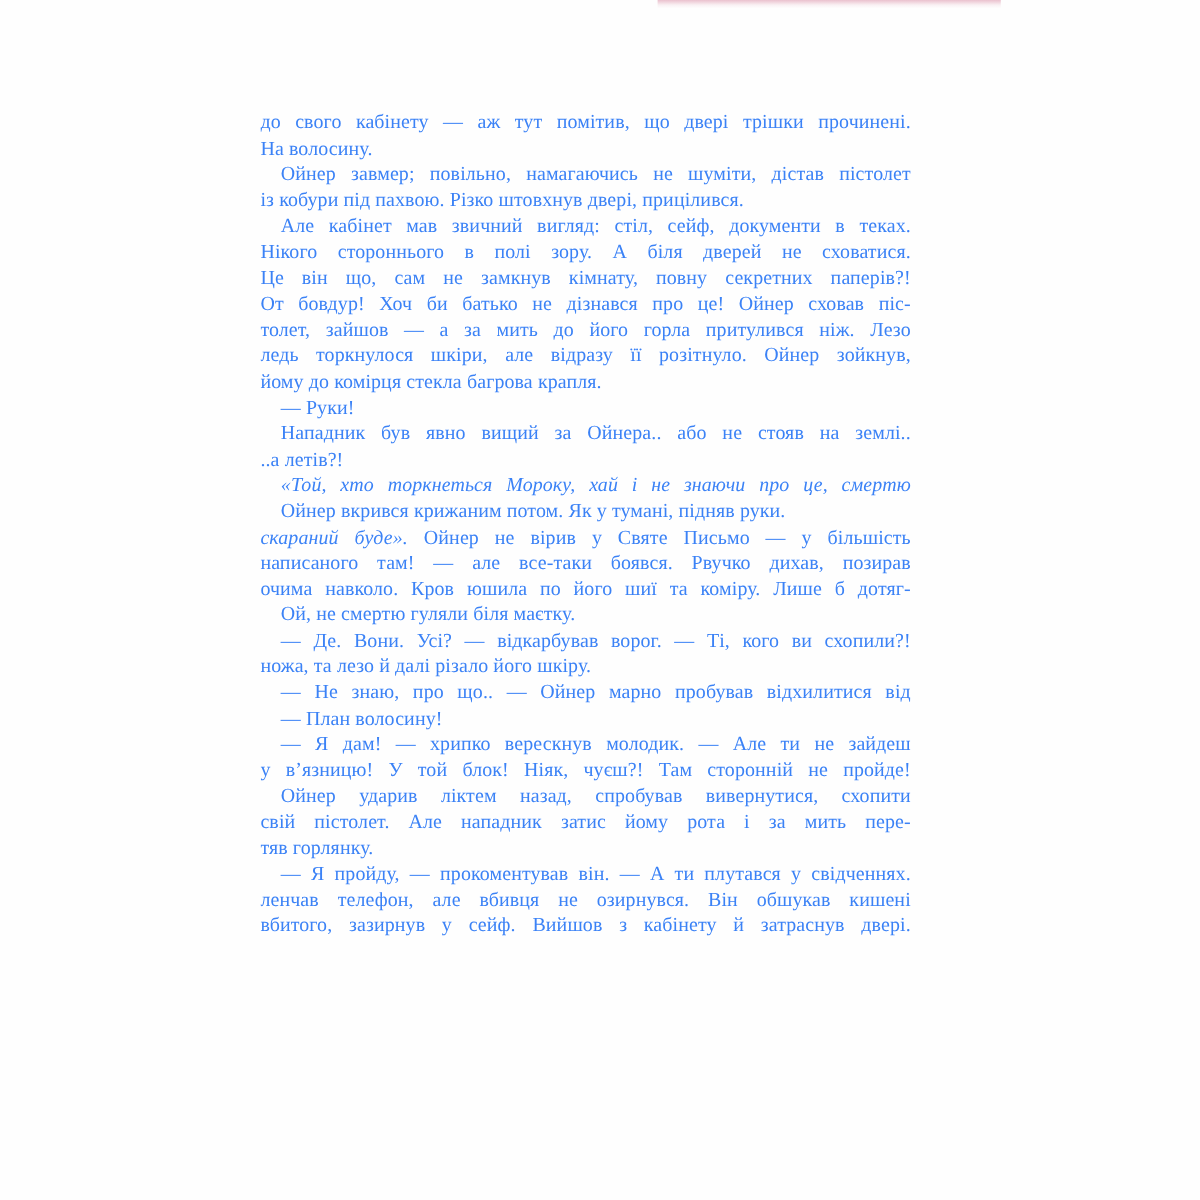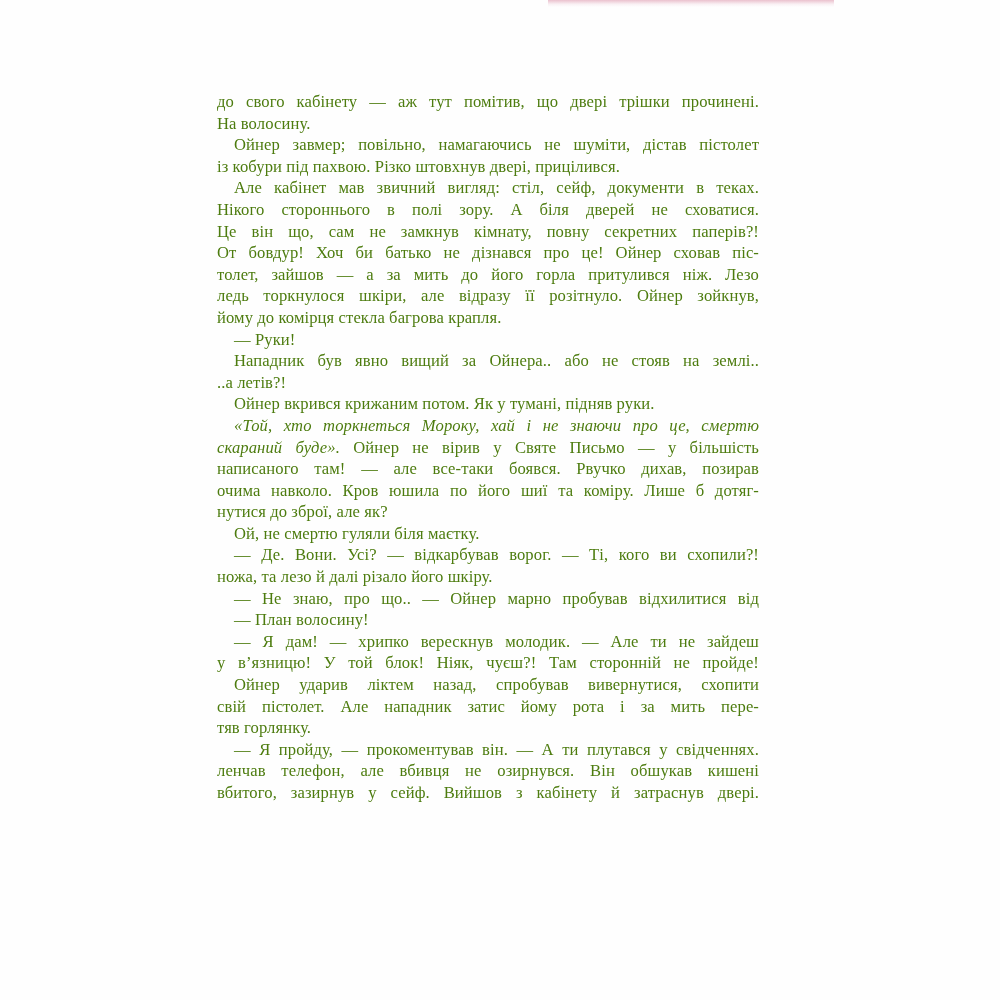--- a/index.html
+++ b/index.html
@@ -16,21 +16,21 @@
   }
   
   .top-bar {
     position: absolute;
     left: 548px; top: 0; width: 286px; height: 7px;
     background: linear-gradient(to bottom, rgba(231,182,197,0.85), rgba(244,226,232,0.45) 60%, rgba(255,255,255,0));
   }
   .text-block {
     position: absolute;
     left: 217px; top: 91px; width: 542px;
-    color: #4d7c0f;
+    color: #3b82f6;
     font-size: 16.6px;
     letter-spacing: 0.1px;
   }
   .ln {
     display: block;
     width: 100%;
     box-sizing: border-box;
     height: 21.6px;
     line-height: 21.6px;
     overflow: hidden;
@@ -54,26 +54,25 @@
       <div class="ln in">Але кабінет мав звичний вигляд: стіл, сейф, документи в теках.</div>
       <div class="ln">Нікого стороннього в полі зору. А біля дверей не сховатися.</div>
       <div class="ln">Це він що, сам не замкнув кімнату, повну секретних паперів?!</div>
       <div class="ln">От бовдур! Хоч би батько не дізнався про це! Ойнер сховав піс-</div>
       <div class="ln">толет, зайшов — а за мить до його горла притулився ніж. Лезо</div>
       <div class="ln">ледь торкнулося шкіри, але відразу її розітнуло. Ойнер зойкнув,</div>
       <div class="ln short">йому до комірця стекла багрова крапля.</div>
       <div class="ln in short">— Руки!</div>
       <div class="ln in">Нападник був явно вищий за Ойнера.. або не стояв на землі..</div>
       <div class="ln short">..а летів?!</div>
+      <div class="ln in"><i>«Той, хто торкнеться Мороку, хай і не знаючи про це, смертю</i></div>
       <div class="ln in short">Ойнер вкрився крижаним потом. Як у тумані, підняв руки.</div>
-      <div class="ln in"><i>«Той, хто торкнеться Мороку, хай і не знаючи про це, смертю</i></div>
       <div class="ln"><i>скараний буде».</i> Ойнер не вірив у Святе Письмо — у більшість</div>
       <div class="ln">написаного там! — але все-таки боявся. Рвучко дихав, позирав</div>
       <div class="ln">очима навколо. Кров юшила по його шиї та коміру. Лише б дотяг-</div>
-      <div class="ln short">нутися до зброї, але як?</div>
       <div class="ln in short">Ой, не смертю гуляли біля маєтку.</div>
       <div class="ln in">— Де. Вони. Усі? — відкарбував ворог. — Ті, кого ви схопили?!</div>
       <div class="ln short">ножа, та лезо й далі різало його шкіру.</div>
       <div class="ln in">— Не знаю, про що.. — Ойнер марно пробував відхилитися від</div>
       <div class="ln in short">— План волосину!</div>
       <div class="ln in">— Я дам! — хрипко верескнув молодик. — Але ти не зайдеш</div>
       <div class="ln">у в’язницю! У той блок! Ніяк, чуєш?! Там сторонній не пройде!</div>
       <div class="ln in">Ойнер ударив ліктем назад, спробував вивернутися, схопити</div>
       <div class="ln">свій пістолет. Але нападник затис йому рота і за мить пере-</div>
       <div class="ln short">тяв горлянку.</div>

